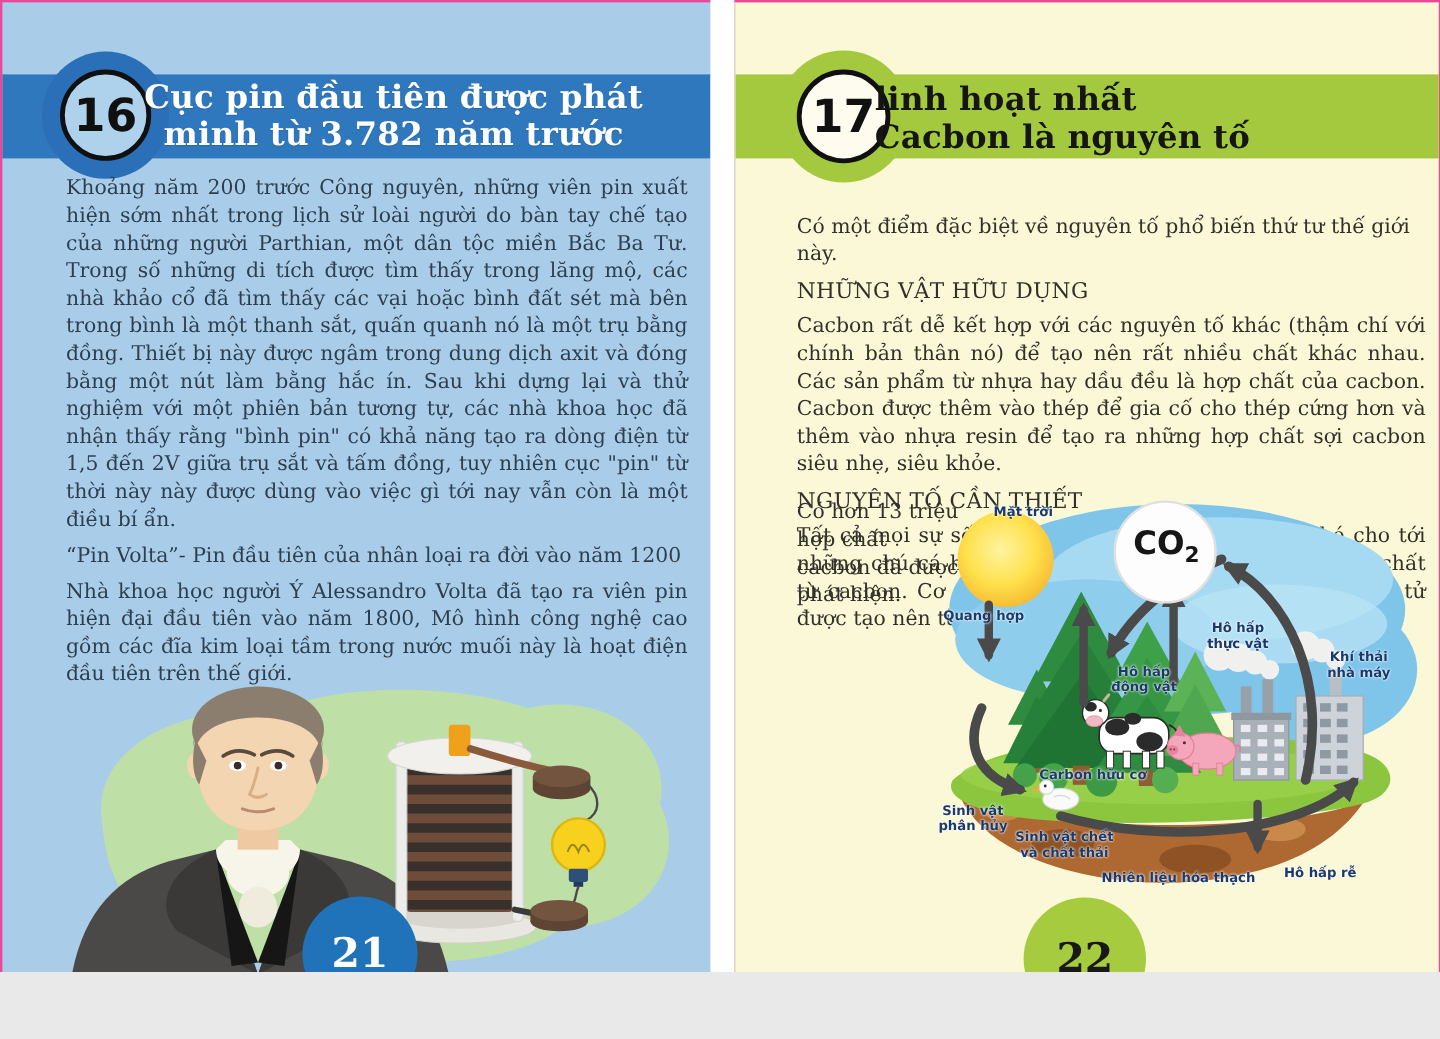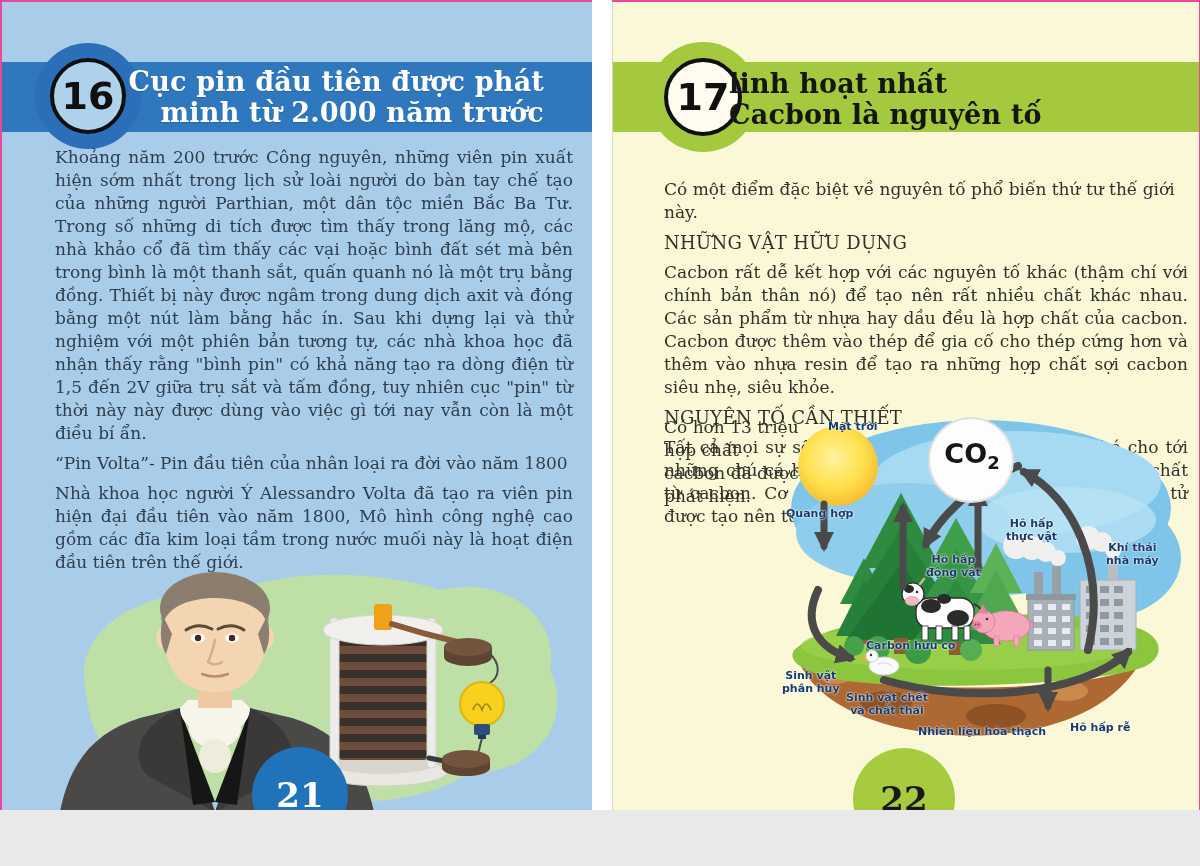--- a/index.html
+++ b/index.html
@@ -12,21 +12,21 @@
 
   
   .banner{position:absolute;left:0;right:0;top:60px;height:70px;}
   .banner-blue{background:#2F78BE;}
   .banner-green{background:#A5C93E;}
   .badge-disc{position:absolute;border-radius:50%;}
   .badge-circle{position:absolute;border-radius:50%;border:4px solid #101010;
                 display:flex;align-items:center;justify-content:center;
                 font-family:"DejaVu Sans", sans-serif;font-weight:bold;font-size:38px;color:#101010;}
   .title{position:absolute;font-weight:bold;font-size:27px;line-height:31px;letter-spacing:.2px;}
-  .title-left{left:110px;top:64px;width:432px;text-align:right;color:#ffffff;
+  .title-left{left:110px;top:64px;width:432px;text-align:center;color:#ffffff;
               text-shadow:0 1px 1px rgba(0,0,0,.15);}
   .title-right{left:116px;top:66px;width:440px;text-align:left;color:#151511;}
 
   
   .body-copy{position:absolute;font-size:17px;line-height:23px;}
   .body-left{left:53px;top:144px;width:518px;color:#2D3E4E;}
   .body-right{left:51px;top:144px;width:524px;color:#31312A;margin-top:32px;}
   .body-copy p{margin:0 0 7px 0;text-align:justify;}
   .body-copy p.no-just{text-align:left;}
   .sect-head{margin:0 0 5px 0;text-align:left;font-size:18px;letter-spacing:.3px;}
@@ -58,26 +58,26 @@
 
   <div class="page page-left">
 
     <div class="banner banner-blue"></div>
     <div class="badge-disc" style="left:33px;top:41px;width:106px;height:106px;background:#2B6FB8;"></div>
     <div class="badge-circle" style="left:48px;top:56px;width:68px;height:68px;background:#AFD2EC;">
       <span>16</span>
     </div>
     <div class="title title-left">
       <div>Cục pin đầu tiên được phát</div>
-      <div>minh từ 2.000 năm trước</div>
+      <div>minh từ 3.782 năm trước</div>
     </div>
 
     <div class="body-copy body-left">
       <p>Khoảng năm 200 trước Công nguyên, những viên pin xuất hiện sớm nhất trong lịch sử loài người do bàn tay chế tạo của những người Parthian, một dân tộc miền Bắc Ba Tư. Trong số những di tích được tìm thấy trong lăng mộ, các nhà khảo cổ đã tìm thấy các vại hoặc bình đất sét mà bên trong bình là một thanh sắt, quấn quanh nó là một trụ bằng đồng. Thiết bị này được ngâm trong dung dịch axit và đóng bằng một nút làm bằng hắc ín. Sau khi dựng lại và thử nghiệm với một phiên bản tương tự, các nhà khoa học đã nhận thấy rằng "bình pin" có khả năng tạo ra dòng điện từ 1,5 đến 2V giữa trụ sắt và tấm đồng, tuy nhiên cục "pin" từ thời này này được dùng vào việc gì tới nay vẫn còn là một điều bí ẩn.</p>
-      <p class="no-just">“Pin Volta”- Pin đầu tiên của nhân loại ra đời vào năm 1800</p>
+      <p class="no-just">“Pin Volta”- Pin đầu tiên của nhân loại ra đời vào năm 1200</p>
       <p>Nhà khoa học người Ý Alessandro Volta đã tạo ra viên pin hiện đại đầu tiên vào năm 1800, Mô hình công nghệ cao gồm các đĩa kim loại tầm trong nước muối này là hoạt điện đầu tiên trên thế giới.</p>
     </div>
 
     <svg class="illus-left" viewBox="0 0 548 308">
       <defs>
         <pattern id="pileStripes" width="10" height="16" patternUnits="userSpaceOnUse">
           <rect x="0" y="0" width="10" height="8" fill="#6E4C39"></rect>
           <rect x="0" y="8" width="10" height="8" fill="#38312B"></rect>
         </pattern>
       </defs>

